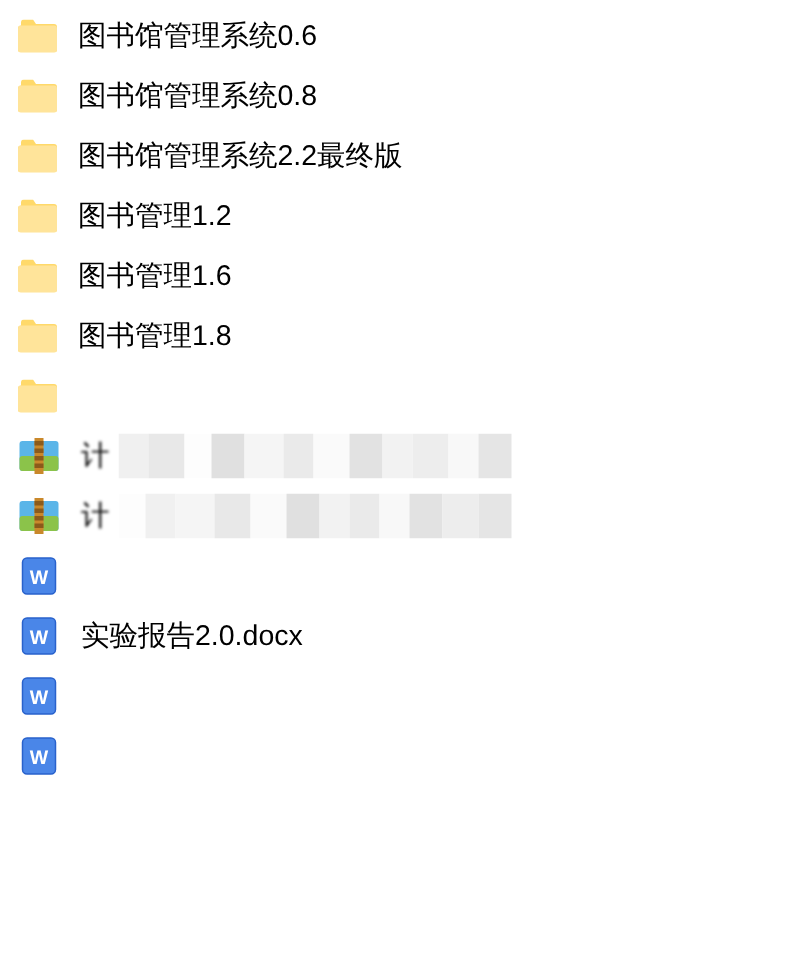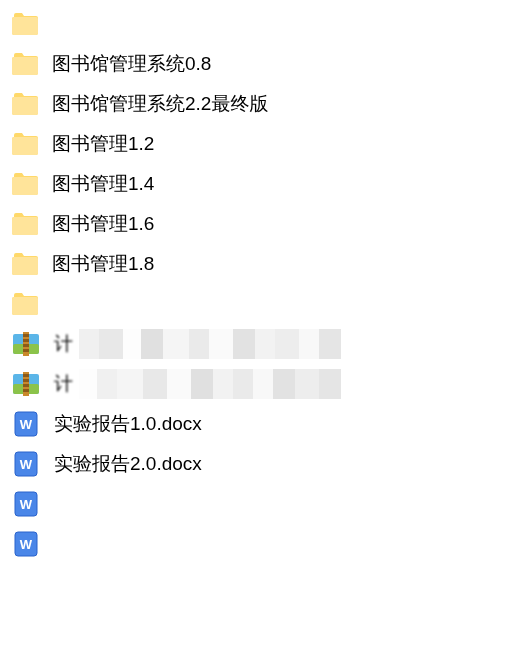--- a/index.html
+++ b/index.html
@@ -113,20 +113,21 @@
 
 <div class="file-list">
 
   <div class="file-item">
     <span class="icon-wrap folder-icon">
       <svg viewBox="0 0 26 22">
           <path d="M2 4 L2 2 Q2 0 4 0 L10 0 L12 3 L24 3 Q26 3 26 5 L26 20 Q26 22 24 22 L2 22 Q0 22 0 20 L0 6 Q0 4 2 4 Z" fill="#ffd96a"></path>
           <path d="M0 6 Q0 4 2 4 L24 4 Q26 4 26 6 L26 20 Q26 22 24 22 L2 22 Q0 22 0 20 Z" fill="#ffe49a"></path>
         </svg>
     </span>
+    <span class="file-name">图书馆管理系统0.6</span>
   </div>
 
   <div class="file-item">
     <span class="icon-wrap folder-icon">
       <svg viewBox="0 0 26 22">
           <path d="M2 4 L2 2 Q2 0 4 0 L10 0 L12 3 L24 3 Q26 3 26 5 L26 20 Q26 22 24 22 L2 22 Q0 22 0 20 L0 6 Q0 4 2 4 Z" fill="#ffd96a"></path>
           <path d="M0 6 Q0 4 2 4 L24 4 Q26 4 26 6 L26 20 Q26 22 24 22 L2 22 Q0 22 0 20 Z" fill="#ffe49a"></path>
         </svg>
     </span>
     <span class="file-name">图书馆管理系统0.8</span>
@@ -146,29 +147,20 @@
   <div class="file-item">
     <span class="icon-wrap folder-icon">
       <svg viewBox="0 0 26 22">
           <path d="M2 4 L2 2 Q2 0 4 0 L10 0 L12 3 L24 3 Q26 3 26 5 L26 20 Q26 22 24 22 L2 22 Q0 22 0 20 L0 6 Q0 4 2 4 Z" fill="#ffd96a"></path>
           <path d="M0 6 Q0 4 2 4 L24 4 Q26 4 26 6 L26 20 Q26 22 24 22 L2 22 Q0 22 0 20 Z" fill="#ffe49a"></path>
         </svg>
     </span>
     <span class="file-name">图书管理1.2</span>
   </div>
 
-  <div class="file-item">
-    <span class="icon-wrap folder-icon">
-      <svg viewBox="0 0 26 22">
-          <path d="M2 4 L2 2 Q2 0 4 0 L10 0 L12 3 L24 3 Q26 3 26 5 L26 20 Q26 22 24 22 L2 22 Q0 22 0 20 L0 6 Q0 4 2 4 Z" fill="#ffd96a"></path>
-          <path d="M0 6 Q0 4 2 4 L24 4 Q26 4 26 6 L26 20 Q26 22 24 22 L2 22 Q0 22 0 20 Z" fill="#ffe49a"></path>
-        </svg>
-    </span>
-    <span class="file-name">图书管理1.4</span>
-  </div>
 
   <div class="file-item">
     <span class="icon-wrap folder-icon">
       <svg viewBox="0 0 26 22">
           <path d="M2 4 L2 2 Q2 0 4 0 L10 0 L12 3 L24 3 Q26 3 26 5 L26 20 Q26 22 24 22 L2 22 Q0 22 0 20 L0 6 Q0 4 2 4 Z" fill="#ffd96a"></path>
           <path d="M0 6 Q0 4 2 4 L24 4 Q26 4 26 6 L26 20 Q26 22 24 22 L2 22 Q0 22 0 20 Z" fill="#ffe49a"></path>
         </svg>
     </span>
     <span class="file-name">图书管理1.6</span>
   </div>
@@ -254,21 +246,20 @@
     </div>
   </div>
 
   <div class="file-item">
     <span class="icon-wrap docx-icon">
       <svg viewBox="0 0 24 26">
         <rect x="1" y="1" width="22" height="24" rx="3" fill="#4a86e8" stroke="#2962cc" stroke-width="1"></rect>
         <text x="12" y="18" font-size="13" font-weight="bold" fill="#ffffff" text-anchor="middle" font-family="Arial">W</text>
       </svg>
     </span>
-    <span class="file-name">实验报告1.0.docx</span>
   </div>
 
   <div class="file-item">
     <span class="icon-wrap docx-icon">
       <svg viewBox="0 0 24 26">
         <rect x="1" y="1" width="22" height="24" rx="3" fill="#4a86e8" stroke="#2962cc" stroke-width="1"></rect>
         <text x="12" y="18" font-size="13" font-weight="bold" fill="#ffffff" text-anchor="middle" font-family="Arial">W</text>
       </svg>
     </span>
     <span class="file-name">实验报告2.0.docx</span>

